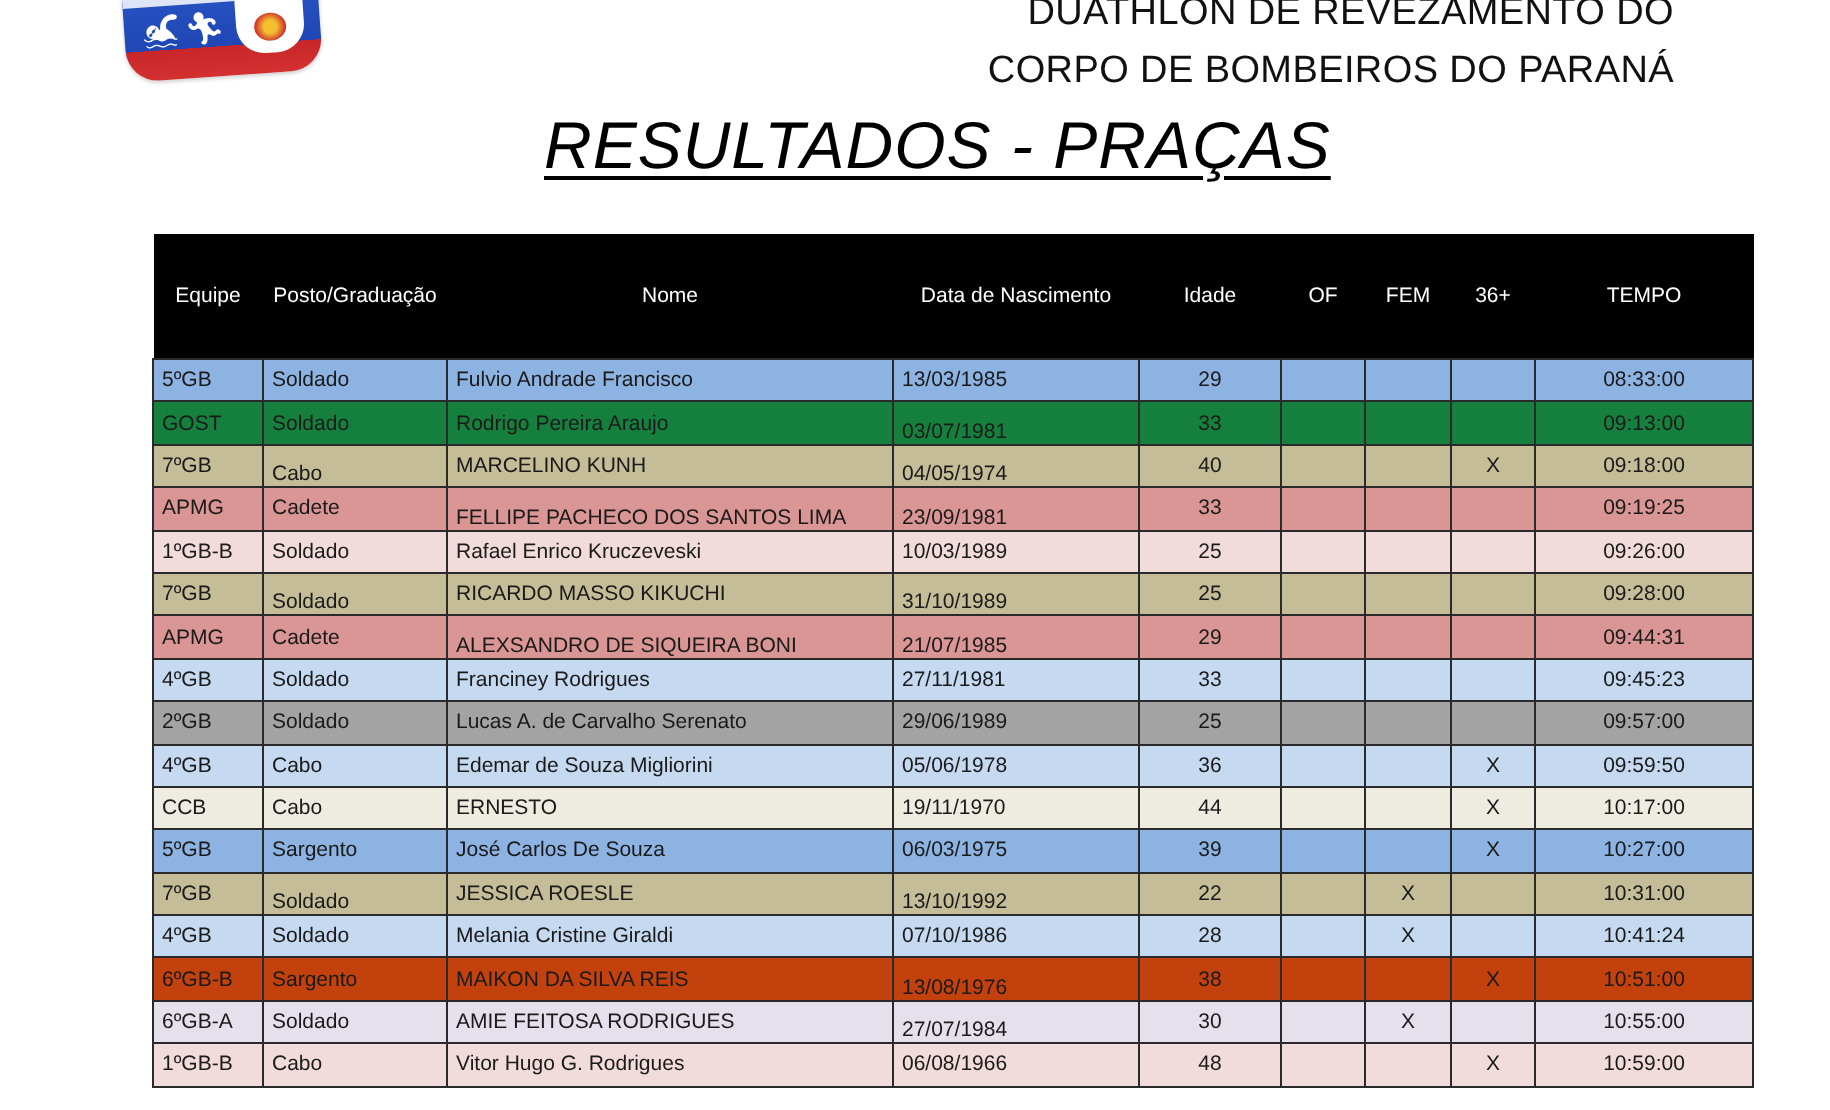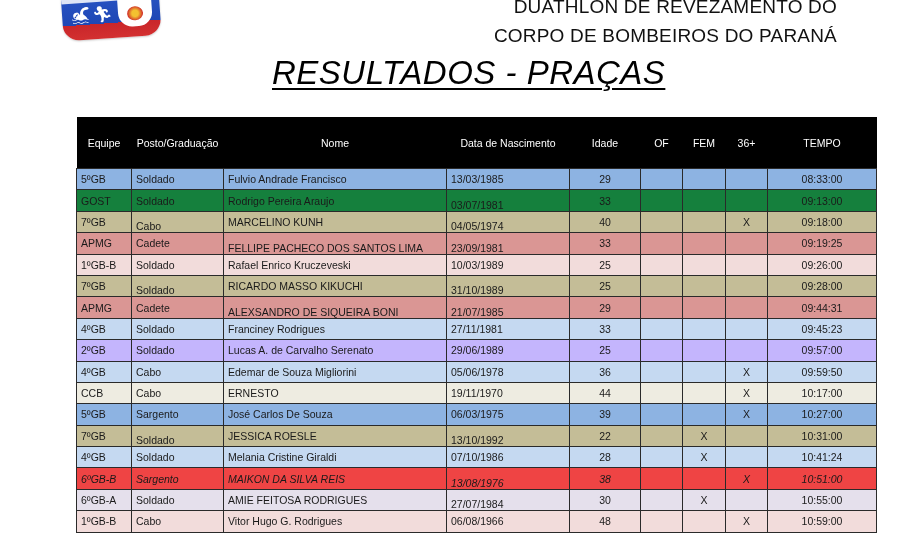--- a/index.html
+++ b/index.html
@@ -16,21 +16,21 @@
     .logo .emblem::after { content: ""; position: absolute; left: 9px; top: 10px; width: 16px; height: 14px; border-radius: 50%; background: radial-gradient(circle, #f3c130 30%, #d2352b 70%); }
 
     .title-line { position: absolute; right: 78px; font-family: "Liberation Sans", sans-serif; font-size: 19px; color: #111; letter-spacing: 0.2px; font-stretch: condensed; }
     .title-line.l1 { top: -4px; }
     .title-line.l2 { top: 25px; }
 
     .main-title { position: absolute; left: 272px; top: 54px; font-size: 33px; font-weight: normal; font-style: italic;
                   text-decoration: underline; text-underline-offset: 4px; text-decoration-thickness: 2px; color: #000; letter-spacing: 0.5px; }
 
     .table { position: absolute; left: 76px; top: 117px; width: 800px; border-collapse: collapse; table-layout: fixed; font-size: 10.5px; color: #1a1a1a; }
-    .table th { background: #000; color: #fff; font-weight: normal; height: 51px; padding: 0; font-size: 10.5px; vertical-align: middle; }
+    .table th { background: #000; color: #fff; font-weight: normal; height: 62px; padding: 0; font-size: 10.5px; vertical-align: middle; }
     .table td { border: 1px solid #2a2a2a; height: 20.4px; padding: 0 4px; white-space: nowrap; overflow: hidden; }
     .table td.c { text-align: center; }
     .table td.r { }
     .table td.low { vertical-align: bottom; padding-bottom: 0; }
   </style>
 </head>
 <body>
 
 <div class="logo">
   <div class="band"></div>
@@ -152,21 +152,21 @@
         <td>4ºGB</td>
         <td>Soldado</td>
         <td>Franciney Rodrigues</td>
         <td class="r">27/11/1981</td>
         <td class="c">33</td>
         <td class="c"></td>
         <td class="c"></td>
         <td class="c"></td>
         <td class="c">09:45:23</td>
       </tr>
-      <tr style="background: #c4b5fd;">
+      <tr style="background: #a3a3a3;">
         <td>2ºGB</td>
         <td>Soldado</td>
         <td>Lucas A. de Carvalho Serenato</td>
         <td class="r">29/06/1989</td>
         <td class="c">25</td>
         <td class="c"></td>
         <td class="c"></td>
         <td class="c"></td>
         <td class="c">09:57:00</td>
       </tr>
@@ -218,21 +218,21 @@
         <td>4ºGB</td>
         <td>Soldado</td>
         <td>Melania Cristine Giraldi</td>
         <td class="r">07/10/1986</td>
         <td class="c">28</td>
         <td class="c"></td>
         <td class="c">X</td>
         <td class="c"></td>
         <td class="c">10:41:24</td>
       </tr>
-      <tr style="background: #ef4444; font-style: italic;">
+      <tr style="background: #c2410c;">
         <td>6ºGB-B</td>
         <td>Sargento</td>
         <td>MAIKON DA SILVA REIS</td>
         <td class="r low">13/08/1976</td>
         <td class="c">38</td>
         <td class="c"></td>
         <td class="c"></td>
         <td class="c">X</td>
         <td class="c">10:51:00</td>
       </tr>

